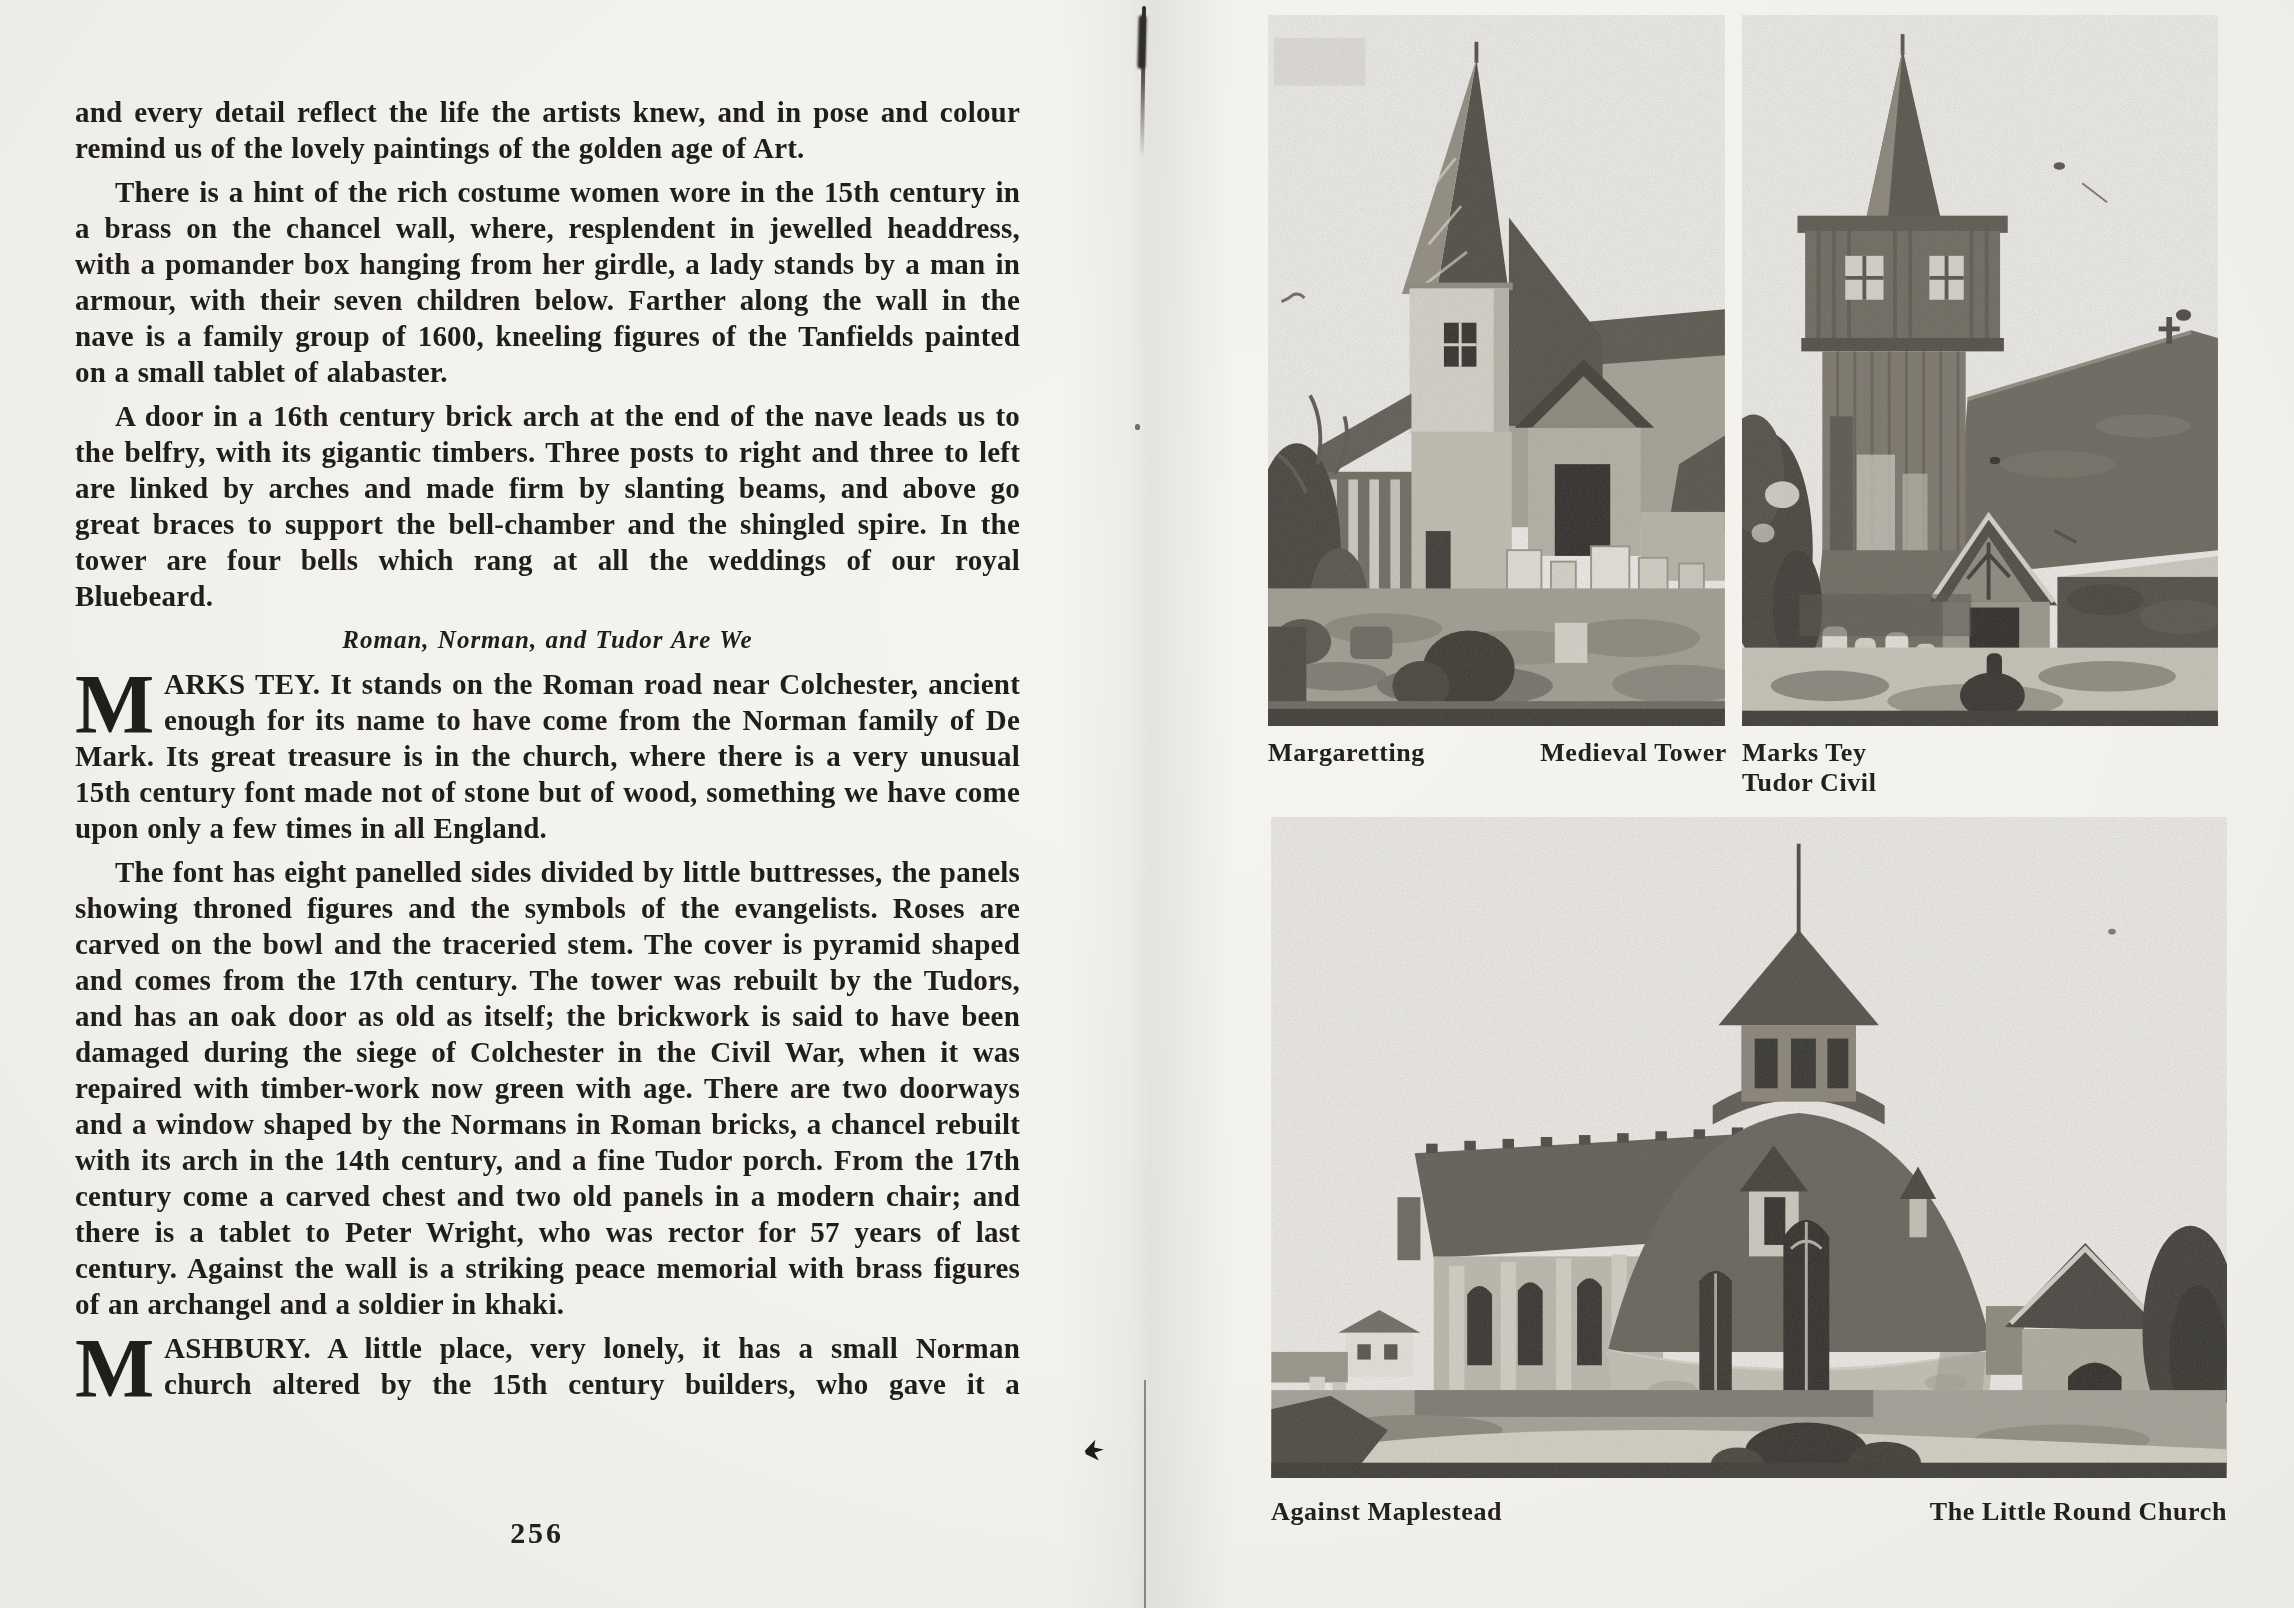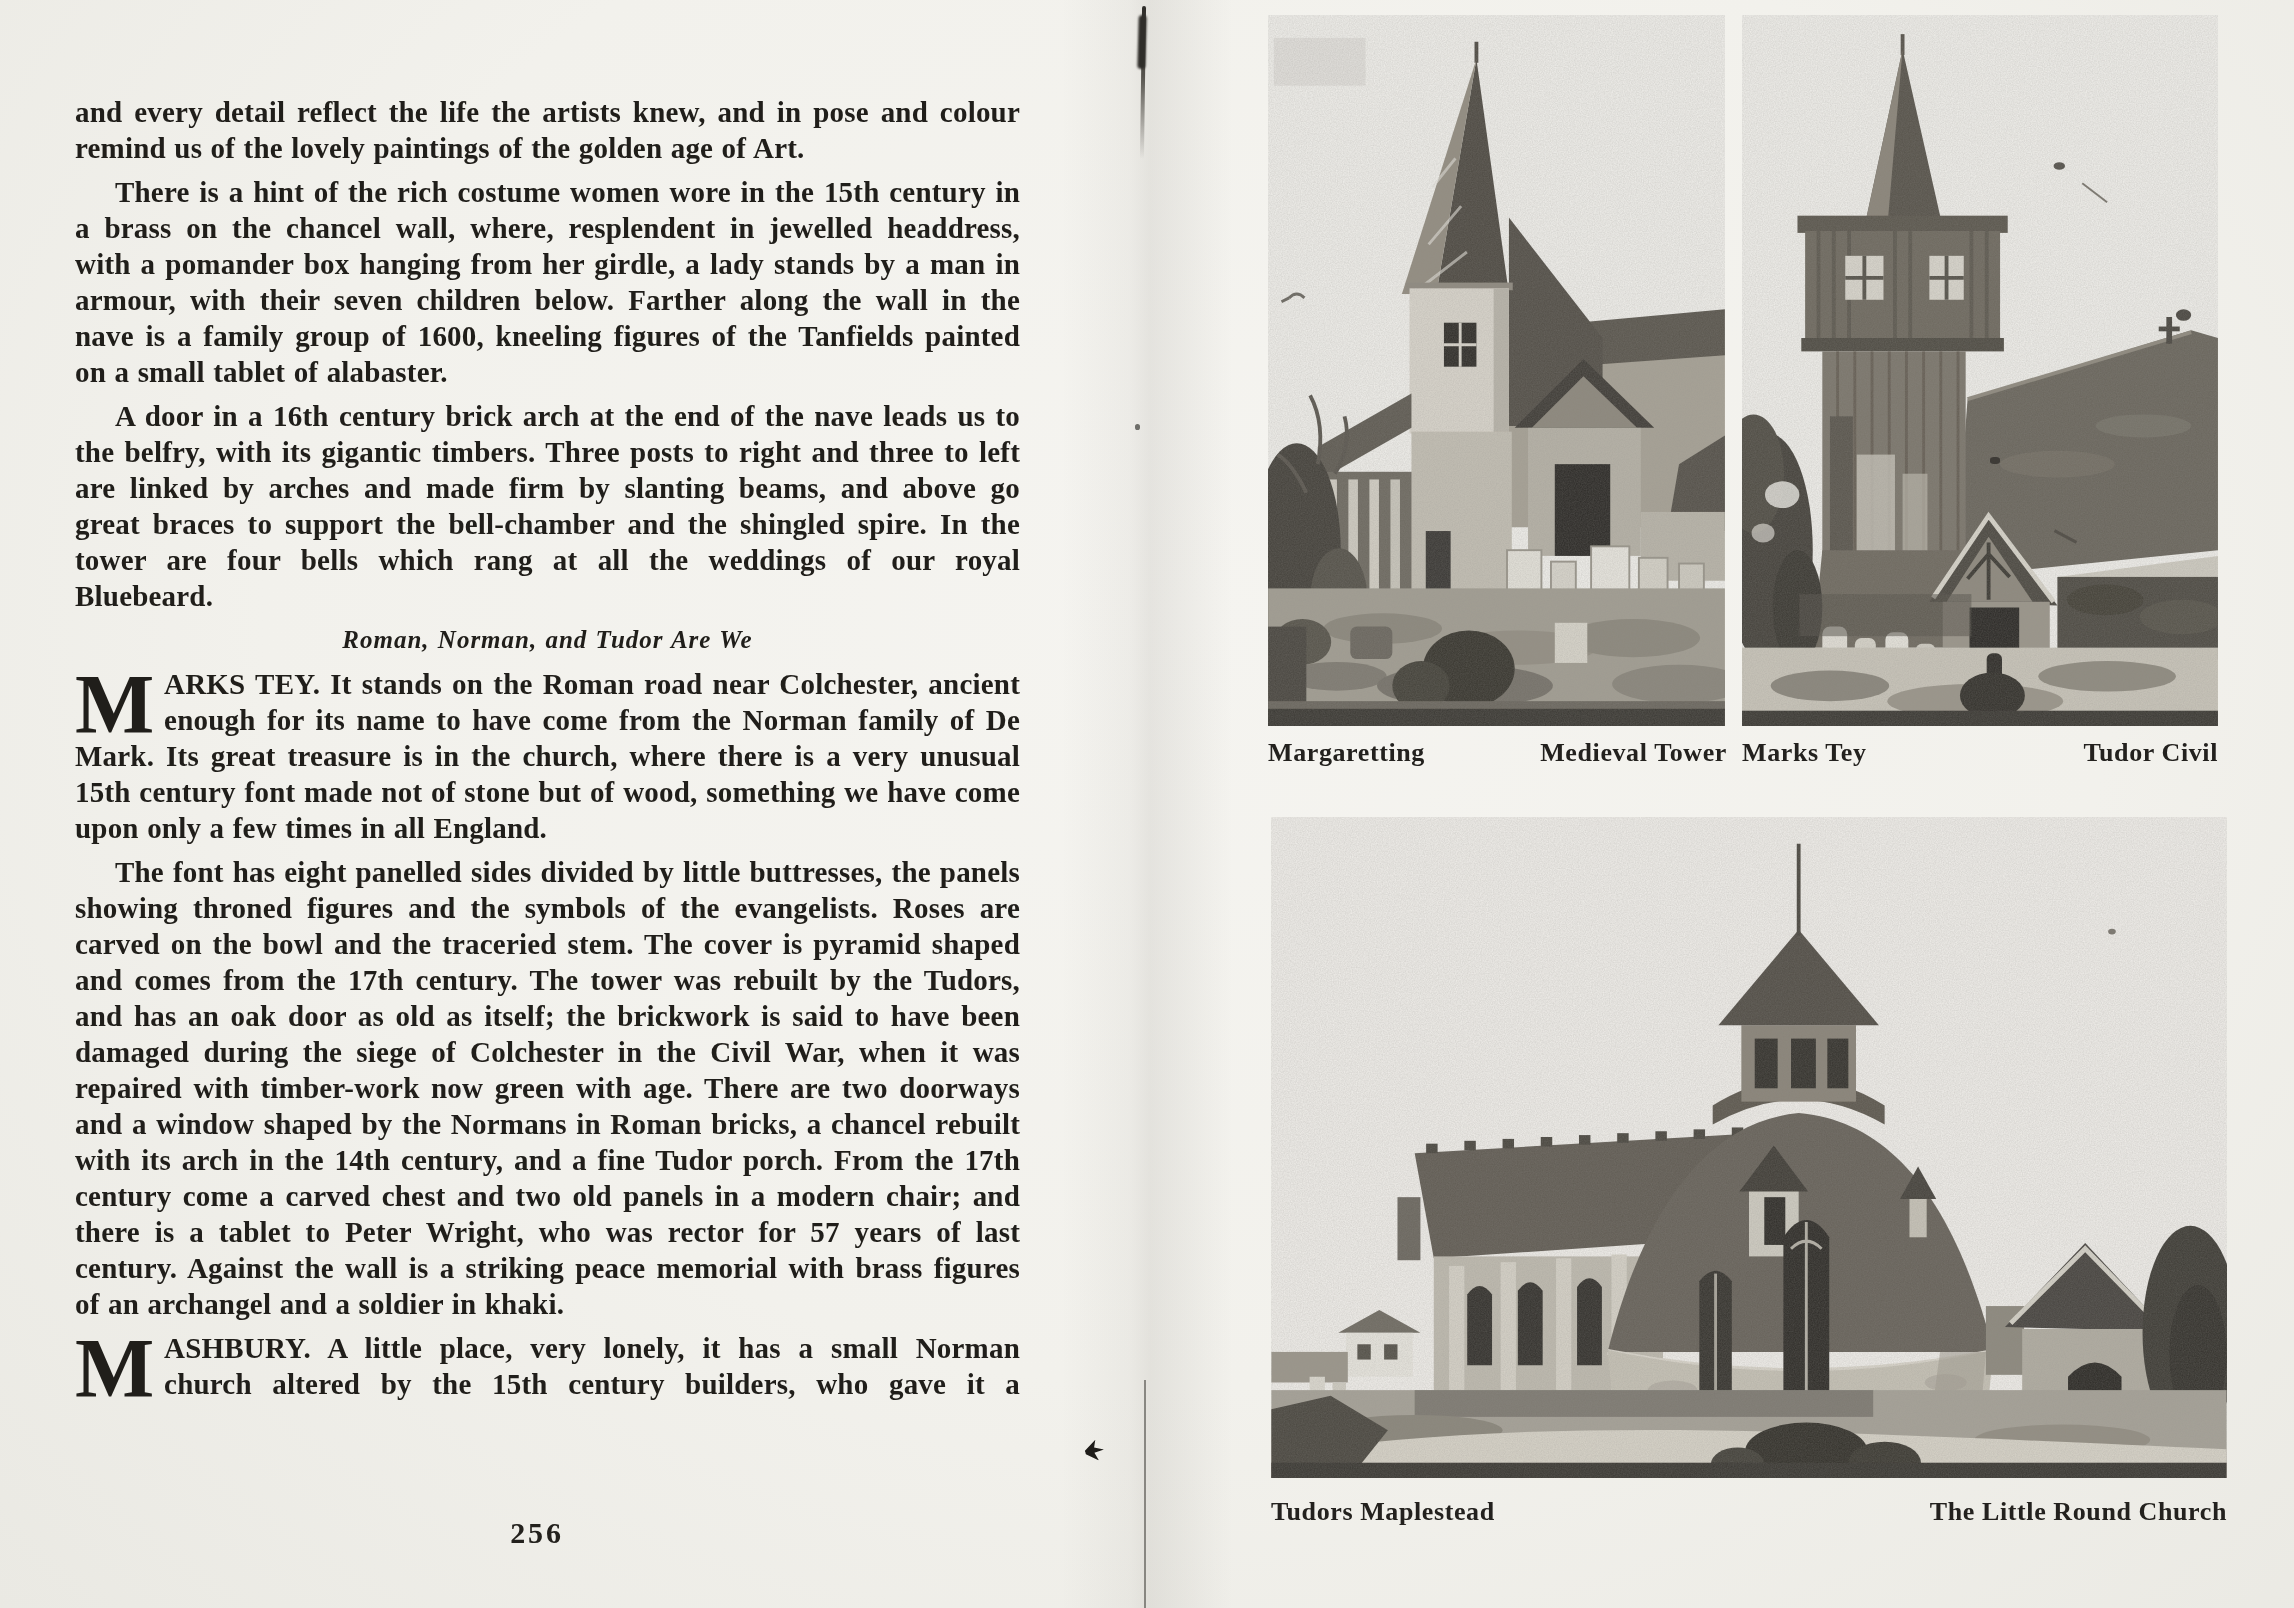--- a/index.html
+++ b/index.html
@@ -42,21 +42,21 @@
   .photo{position:absolute;overflow:hidden;background:#f0efeb;}
   .photo svg{display:block;width:100%;height:100%;}
   #photo-margaretting{left:1268px;top:15.3px;width:457px;height:711px;}
   #photo-marks-tey{left:1742px;top:15.3px;width:476px;height:711px;}
   #photo-little-maplestead{left:1271px;top:817px;width:956px;height:661px;}
   .caption-bar{
     position:absolute;display:flex;justify-content:space-between;
     font-weight:bold;font-size:26px;letter-spacing:0.6px;color:#23211e;
   }
   #cap-row-1{left:1268px;top:738px;width:459px;}
-  #cap-row-2{left:1742px;top:738px;width:476px;}
+  #cap-row-2{left:1742px;top:738px;width:476px;flex-direction:column;}
   #cap-row-3{left:1271px;top:1497px;width:956px;}
   
   .gutter-shade{
     position:absolute;left:1061px;top:0;width:172px;height:1609px;
     background:linear-gradient(90deg, rgba(0,0,0,0) 0%, rgba(90,86,78,.05) 40%,
       rgba(90,86,78,.10) 52%, rgba(0,0,0,0) 100%);
     pointer-events:none;
   }
   .crease-top{
     position:absolute;left:1141px;top:5.7px;width:3.8px;height:153px;
@@ -371,21 +371,21 @@
       <polygon points="0,620 62,606 122,642 82,692 0,692" fill="#4a4740"></polygon>
       <ellipse cx="560" cy="664" rx="64" ry="30" fill="#33312b"></ellipse>
       <ellipse cx="642" cy="676" rx="38" ry="22" fill="#3c3a33"></ellipse>
       <ellipse cx="488" cy="678" rx="28" ry="18" fill="#44423b"></ellipse>
       <rect x="0" y="676" width="1000" height="16" fill="#3a3833"></rect>
       <rect width="1000" height="692" filter="url(#g3)" opacity="0.5"></rect>
     </svg>
   </figure>
 
   <div class="caption-bar" id="cap-row-3">
-    <span>Tudors Maplestead</span>
+    <span>Against Maplestead</span>
     <span>The Little Round Church</span>
   </div>
 
   <div class="gutter-shade"></div>
   <div class="crease-top"></div>
   <div class="crease-blob"></div>
   <div class="crease-bottom"></div>
   <div class="dot-mark"></div>
   <div class="ink-mark"></div>
   <div class="speck-a"></div>

